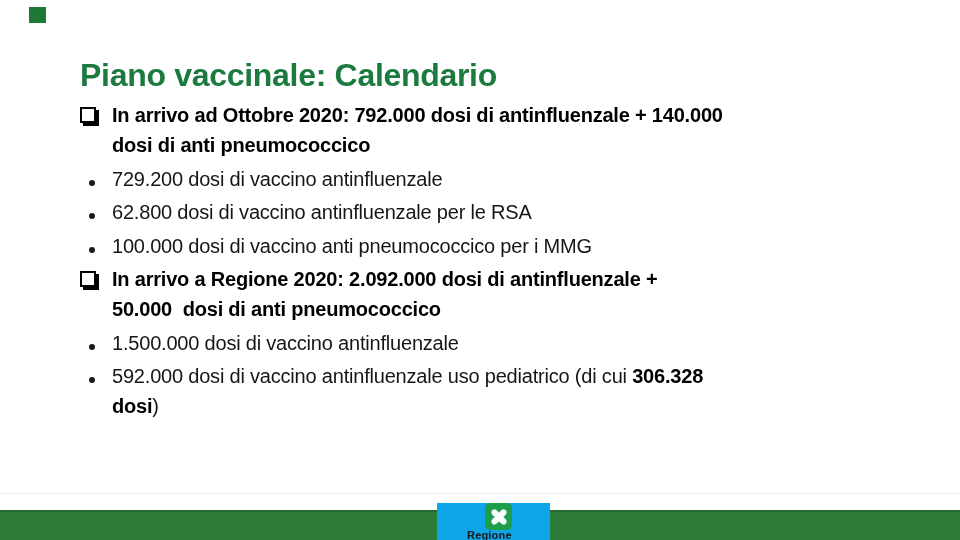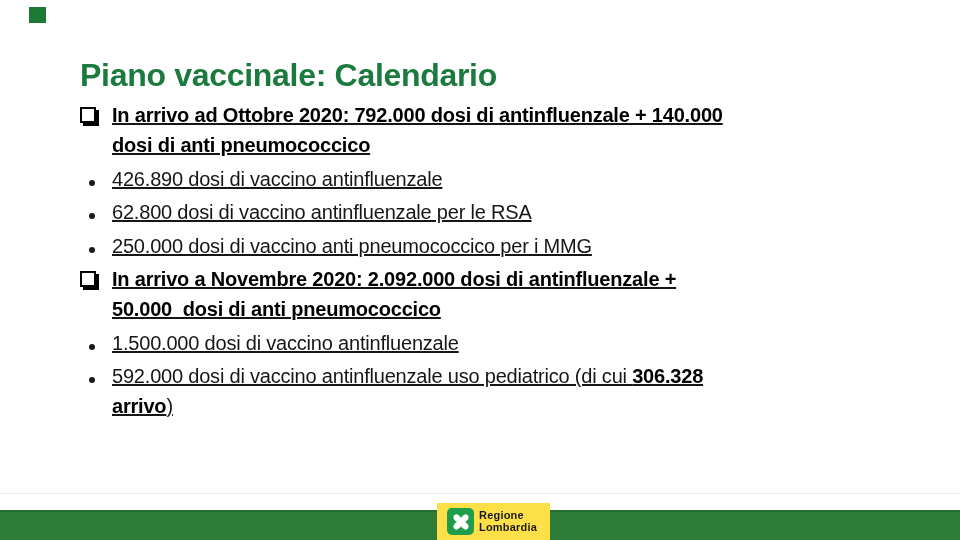--- a/index.html
+++ b/index.html
@@ -17,21 +17,21 @@
   .slide-title{
     position:absolute;left:80px;top:41px;width:840px;
     font-size:32px;font-weight:bold;letter-spacing:-0.3px;
     color:var(--title-green);white-space:nowrap;margin-top:16px;
   }
   .bullet-list{
     position:absolute;left:80px;top:100px;width:810px;
     font-size:20px;line-height:30px;color:var(--text);
   }
   .item{display:flex;margin:0 0 3.5px 0;}
-  .item .txt{flex:1;white-space:nowrap;letter-spacing:-0.2px;text-decoration:underline;}
+  .item .txt{flex:1;white-space:nowrap;letter-spacing:-0.2px;}
   .item .txt .b{font-weight:bold;color:#000;}
   .marker-cell{flex:0 0 32px;}
   .marker-checkbox{
     display:inline-block;width:12px;height:12px;margin-top:7px;
     border:2px solid #000;box-shadow:3px 3px 0 0 #000;background:#fff;
   }
   .marker-dot{
     display:inline-block;width:6px;height:6px;border-radius:50%;
     background:#1a1a1a;margin-top:12px;margin-left:9px;
   }
@@ -39,21 +39,21 @@
     position:absolute;left:0;top:493px;width:960px;height:1px;
     background:#f0ede7;
   }
   .footer-bar{
     position:absolute;left:0;top:510px;width:960px;height:30px;
     background:var(--bar-green);
     border-top:2px solid var(--bar-green-dark);box-sizing:border-box;
   }
   .logo-box{
     position:absolute;left:437px;top:503px;width:113px;height:37px;
-    background:#fde047;display:flex;align-items:center;z-index:2;
+    background:#0ea5e9;display:flex;align-items:center;z-index:2;flex-direction:column;
   }
   .logo-mark{
     width:27px;height:27px;border-radius:5px;background:var(--logo-green);
     margin-left:10px;flex:0 0 27px;display:flex;align-items:center;justify-content:center;
   }
   .logo-text{
     margin-left:5px;font-size:11px;line-height:11.5px;font-weight:bold;
     color:#1b1b1b;letter-spacing:0.2px;
   }
 </style>
@@ -64,41 +64,41 @@
 
 <h1 class="slide-title">Piano vaccinale: Calendario</h1>
 
 <div class="bullet-list">
     <div class="item">
       <span class="marker-cell"><span class="marker-checkbox"></span></span>
       <div class="txt"><span class="b">In arrivo ad Ottobre 2020: 792.000 dosi di antinfluenzale + 140.000</span><br><span class="b">dosi di anti pneumococcico</span></div>
     </div>
     <div class="item">
       <span class="marker-cell"><span class="marker-dot"></span></span>
-      <div class="txt"><span>426.890 dosi di vaccino antinfluenzale</span></div>
+      <div class="txt"><span>729.200 dosi di vaccino antinfluenzale</span></div>
     </div>
     <div class="item">
       <span class="marker-cell"><span class="marker-dot"></span></span>
       <div class="txt"><span>62.800 dosi di vaccino antinfluenzale per le RSA</span></div>
     </div>
     <div class="item">
       <span class="marker-cell"><span class="marker-dot"></span></span>
-      <div class="txt"><span>250.000 dosi di vaccino anti pneumococcico per i MMG</span></div>
+      <div class="txt"><span>100.000 dosi di vaccino anti pneumococcico per i MMG</span></div>
     </div>
     <div class="item">
       <span class="marker-cell"><span class="marker-checkbox"></span></span>
-      <div class="txt"><span class="b">In arrivo a Novembre 2020: 2.092.000 dosi di antinfluenzale +</span><br><span class="b">50.000&nbsp; dosi di anti pneumococcico</span></div>
+      <div class="txt"><span class="b">In arrivo a Regione 2020: 2.092.000 dosi di antinfluenzale +</span><br><span class="b">50.000&nbsp; dosi di anti pneumococcico</span></div>
     </div>
     <div class="item">
       <span class="marker-cell"><span class="marker-dot"></span></span>
       <div class="txt"><span>1.500.000 dosi di vaccino antinfluenzale</span></div>
     </div>
     <div class="item">
       <span class="marker-cell"><span class="marker-dot"></span></span>
-      <div class="txt"><span>592.000 dosi di vaccino antinfluenzale uso pediatrico (di cui </span><span class="b">306.328</span><br><span class="b">arrivo</span><span>)</span></div>
+      <div class="txt"><span>592.000 dosi di vaccino antinfluenzale uso pediatrico (di cui </span><span class="b">306.328</span><br><span class="b">dosi</span><span>)</span></div>
     </div>
   </div>
 
 <div class="footer-hairline"></div>
 <div class="footer-bar"></div>
 
 <div class="logo-box">
   <div class="logo-mark">
     <svg width="22" height="22" viewBox="0 0 28 28" aria-hidden="true">
       <g fill="#ffffff" transform="rotate(45 14 14)">

